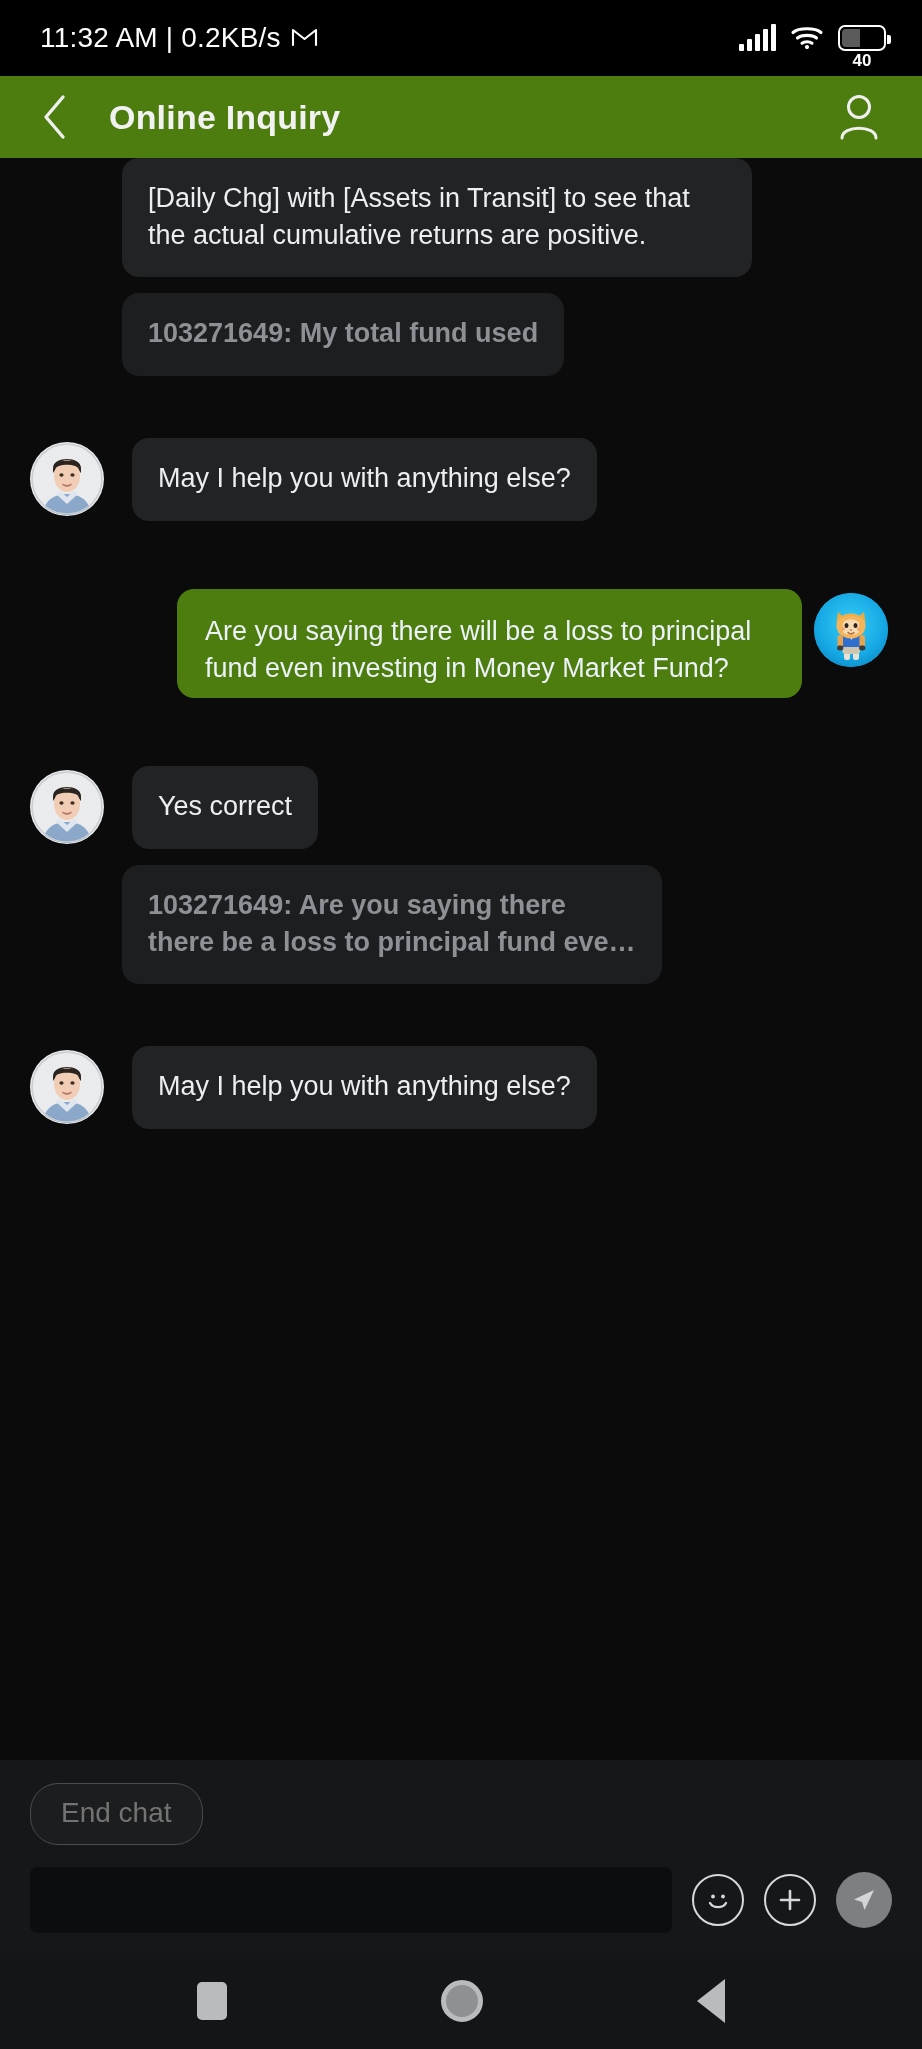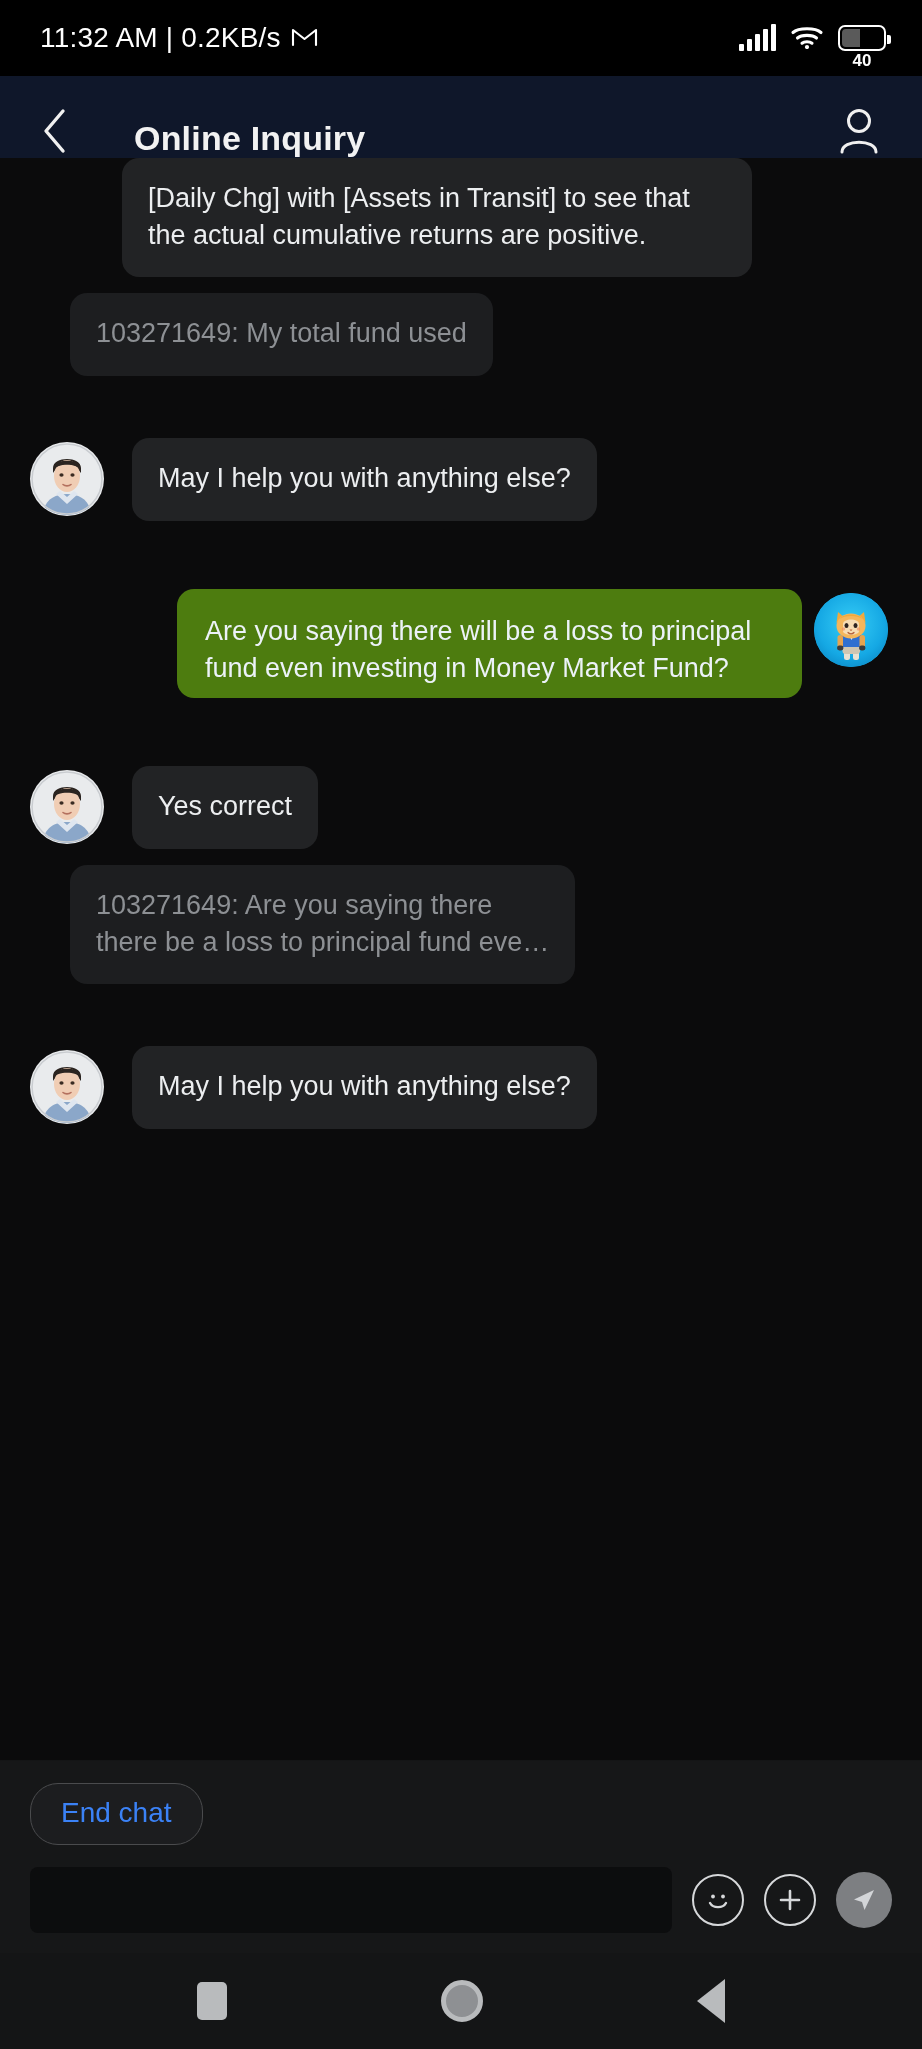--- a/index.html
+++ b/index.html
@@ -89,25 +89,24 @@
     font-weight: bold;
     color: #ffffff;
     line-height: 1;
     margin-top: 44px;
   }
 
   
   .appbar {
     flex: 0 0 82px;
     height: 82px;
-    background: #0f172a;
-    display: flex;
-    align-items: flex-end;
+    background: #4d7c0f;
+    display: flex;
+    align-items: center;
     padding: 0 36px 0 28px;
-    gap: 25px;
   }
   .back-btn {
     width: 54px; height: 54px;
     display: flex; align-items: center; justify-content: center;
     cursor: pointer;
   }
   .appbar-title {
     font-size: 34px;
     font-weight: bold;
     color: #f2f2f2;
@@ -166,23 +165,24 @@
   }
   .bubble.agent {
     background: #222325;
     color: #eceef0;
     margin-left: 28px;
   }
   .bubble.agent.no-avatar { margin-left: 92px; }
   .bubble.quote {
     background: #1d1e20;
     color: #8d9094;
-    margin-left: 40px;
+    margin-left: 92px;
     max-width: 630px;
     overflow: hidden;
+    font-weight: bold;
   }
   .bubble.quote .qline {
     white-space: nowrap;
     overflow: hidden;
   }
   .bubble.user {
     background: #4d7c0f;
     color: #ecf2f8;
     max-width: 625px;
     padding: 24px 26px 12px 28px;
@@ -197,21 +197,21 @@
     flex: 0 0 auto;
     background: #161718;
     border-top: 1px solid #141516;
     padding: 22px 30px 20px 30px;
   }
   .endchat {
     display: inline-block;
     border: 1px solid #4a4b4d;
     border-radius: 28px;
     padding: 13px 30px 15px 30px;
-    color: #3b82f6;
+    color: #737373;
     font-size: 28px;
     background: #1c1d1f;
     cursor: pointer;
   }
   .inputrow {
     display: flex;
     align-items: center;
     margin-top: 22px;
     gap: 20px;
   }

